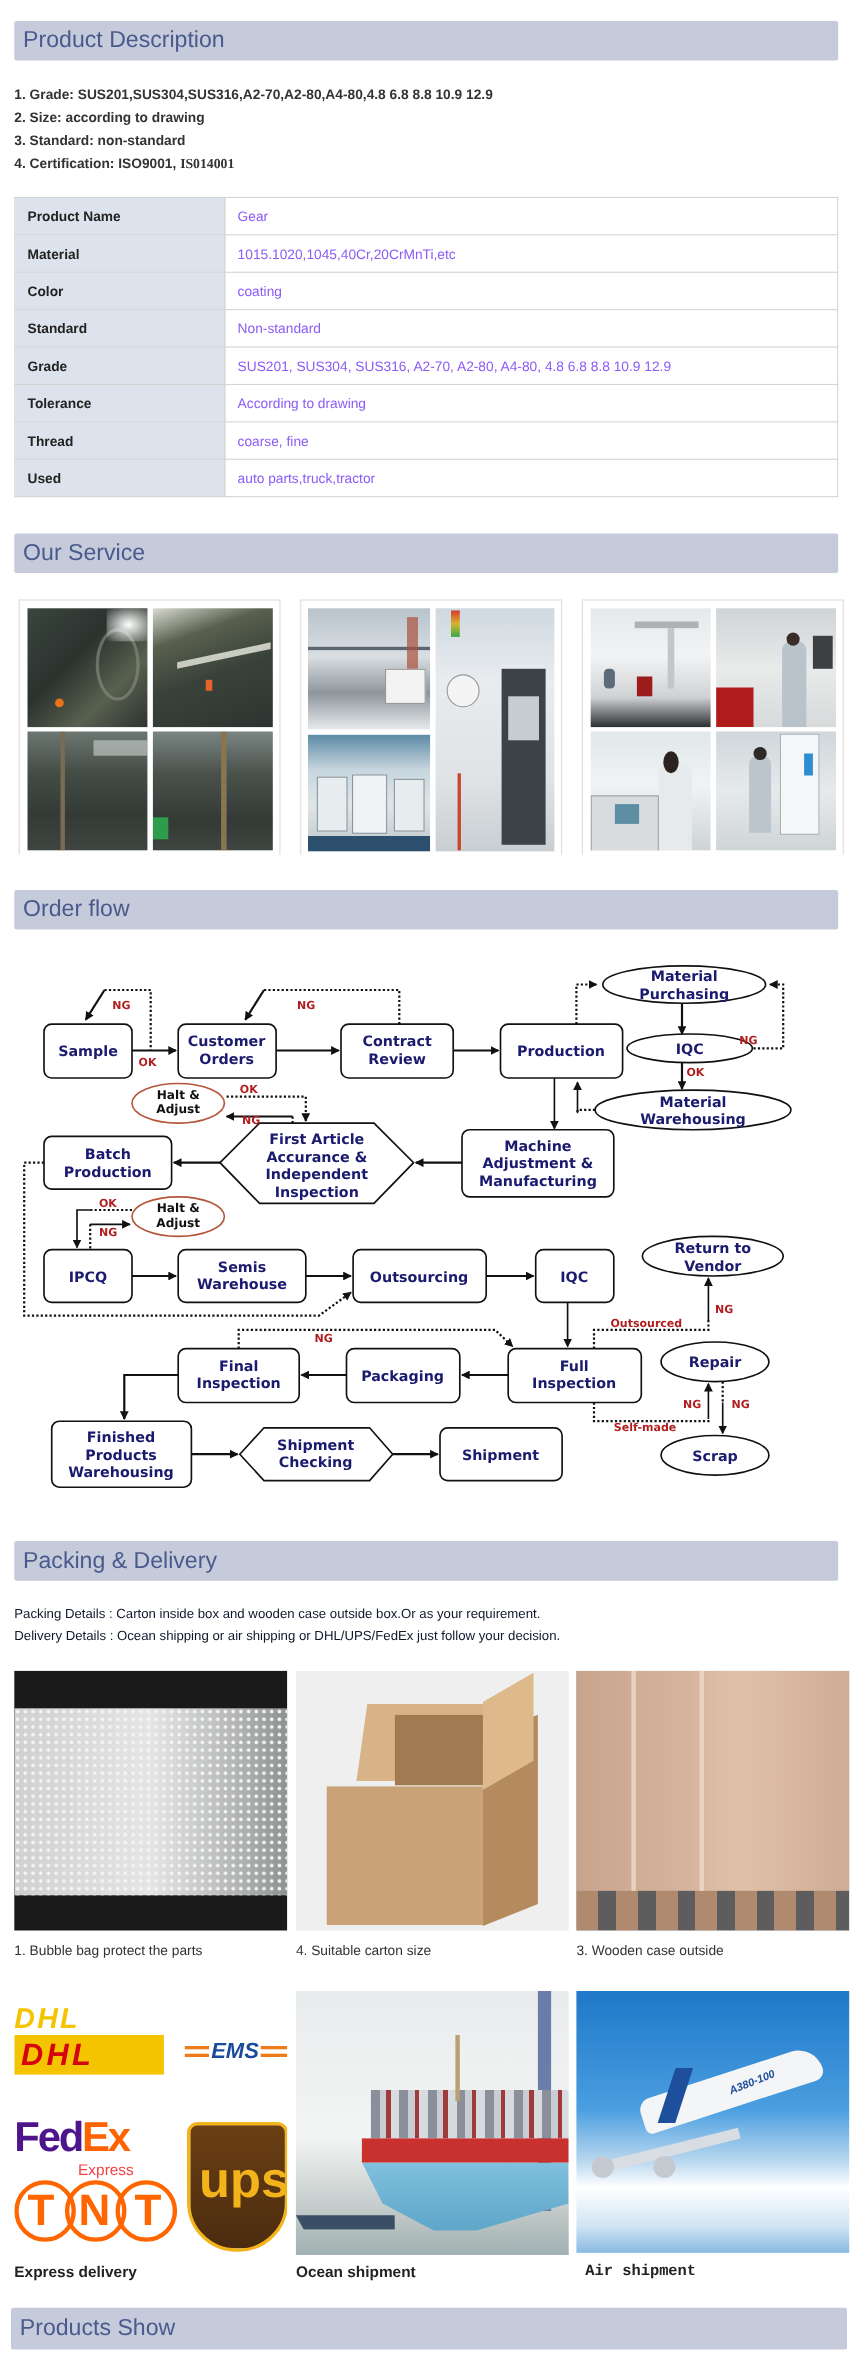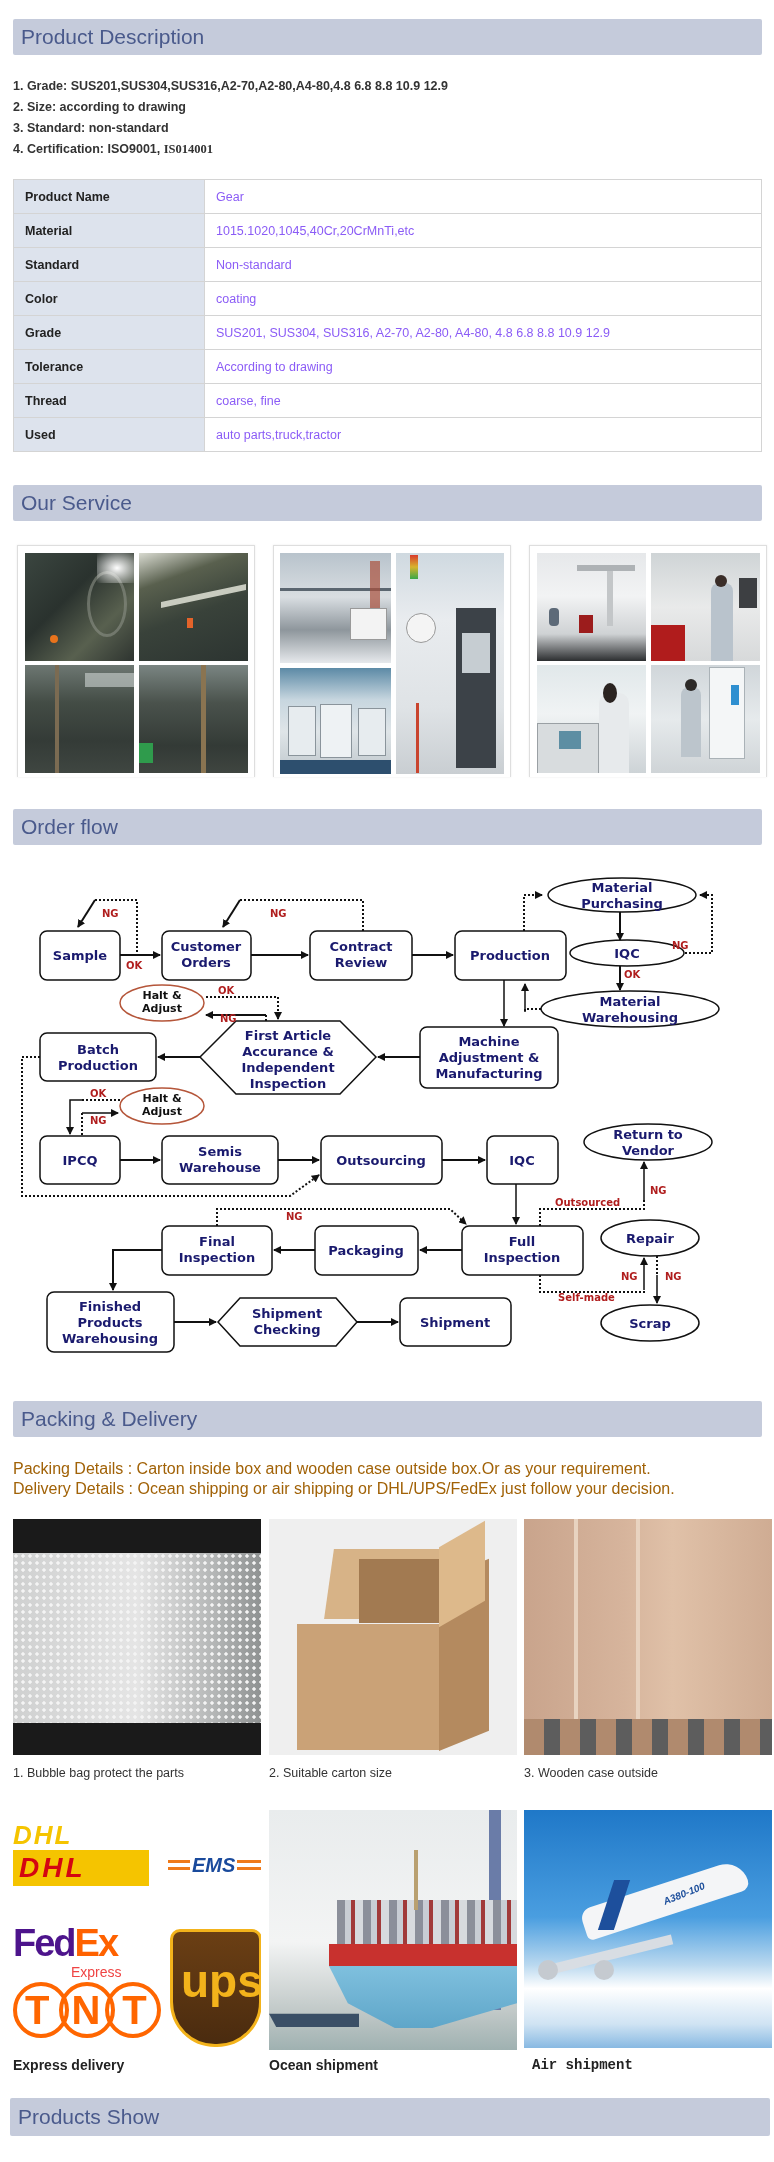--- a/index.html
+++ b/index.html
@@ -15,21 +15,21 @@
   table.spec { position:absolute; left:13px; top:179px; width:749px; border-collapse:collapse;
                font-size:12.5px; }
   table.spec td { height:34px; border:1px solid #d4d4d4; padding:0 0 0 11px; box-sizing:border-box; }
   table.spec td.k { width:191px; background:#dde3ed; font-weight:bold; color:#222; }
   table.spec td.v { background:#fff; color:#8b5cf6; }
   .svc-box { position:absolute; top:545px; width:238px; height:232px; border:1px solid #dedede;
              border-bottom:none; box-sizing:border-box; box-shadow:0 0 2px rgba(0,0,0,0.08); }
   .photo { position:absolute; overflow:hidden; }
   .cap { position:absolute; font-size:12.5px; color:#333; white-space:nowrap; }
   .cap-b { position:absolute; font-size:14px; font-weight:bold; color:#222; white-space:nowrap; }
-  .txt-line { position:absolute; left:13px; font-size:16px; color:#a16207; white-space:nowrap; }
+  .txt-line { position:absolute; left:13px; font-size:12px; color:#0f172a; white-space:nowrap; }
   svg text { font-family:"DejaVu Sans", sans-serif; }
 </style>
 </head>
 <body>
 
 <div class="sec-head" style="top:19px;">Product Description</div>
 
 <div class="abs desc-list">
   <div>1. Grade: SUS201,SUS304,SUS316,A2-70,A2-80,A4-80,4.8 6.8 8.8 10.9 12.9</div>
   <div>2. Size: according to drawing</div>
@@ -41,26 +41,26 @@
   <tbody>
     <tr>
         <td class="k">Product Name</td>
         <td class="v">Gear</td>
       </tr>
     <tr>
         <td class="k">Material</td>
         <td class="v">1015.1020,1045,40Cr,20CrMnTi,etc</td>
       </tr>
     <tr>
+        <td class="k">Color</td>
+        <td class="v">coating</td>
+      </tr>
+    <tr>
         <td class="k">Standard</td>
         <td class="v">Non-standard</td>
-      </tr>
-    <tr>
-        <td class="k">Color</td>
-        <td class="v">coating</td>
       </tr>
     <tr>
         <td class="k">Grade</td>
         <td class="v">SUS201, SUS304, SUS316, A2-70, A2-80, A4-80, 4.8 6.8 8.8 10.9 12.9</td>
       </tr>
     <tr>
         <td class="k">Tolerance</td>
         <td class="v">According to drawing</td>
       </tr>
     <tr>
@@ -309,21 +309,21 @@
   <div class="abs" style="left:170px;top:15px;width:46px;height:80px;background:#ddb98b;transform:skewY(-30deg);"></div>
   <div class="abs" style="left:90px;top:40px;width:80px;height:64px;background:#a27a51;"></div>
 </div>
 <div class="photo" style="left:524px;top:1519px;width:248px;height:236px;background:#8f8f8f;">
   <div class="abs" style="left:0;top:0;width:248px;height:200px;background:linear-gradient(90deg,#c9a48c 0%,#d6b49c 40%,#e0c1a8 60%,#cfac93 100%);"></div>
   <div class="abs" style="left:50px;top:0;width:4px;height:200px;background:#e8d3c0"></div>
   <div class="abs" style="left:112px;top:0;width:4px;height:200px;background:#e8d3c0"></div>
   <div class="abs" style="left:0;top:200px;width:248px;height:36px;background:repeating-linear-gradient(90deg,#b08a6e 0 20px,#5d5d5d 20px 36px);"></div>
 </div>
 <div class="cap" style="left:13px;top:1766px;">1. Bubble bag protect the parts</div>
-<div class="cap" style="left:269px;top:1766px;">2. Suitable carton size</div>
+<div class="cap" style="left:269px;top:1766px;">4. Suitable carton size</div>
 <div class="cap" style="left:524px;top:1766px;">3. Wooden case outside</div>
 
 <div class="photo" style="left:13px;top:1810px;width:248px;height:240px;background:#fff;">
   <div class="abs" style="left:0;top:14px;width:136px;height:22px;font:italic bold 26px 'Liberation Sans',sans-serif;color:#f5c400;line-height:22px;letter-spacing:2px;">DHL</div>
   <div class="abs" style="left:0;top:40px;width:136px;height:36px;background:#f5c400;">
     <span style="position:absolute;left:6px;top:5px;font:italic bold 28px 'Liberation Sans',sans-serif;color:#d40511;letter-spacing:3px;line-height:26px;">DHL</span>
   </div>
   <div class="abs" style="left:155px;top:46px;width:95px;height:20px;">
     <div class="abs" style="left:0;top:4px;width:95px;height:3px;background:#ef7a1a"></div>
     <div class="abs" style="left:0;top:11px;width:95px;height:3px;background:#ef7a1a"></div>

